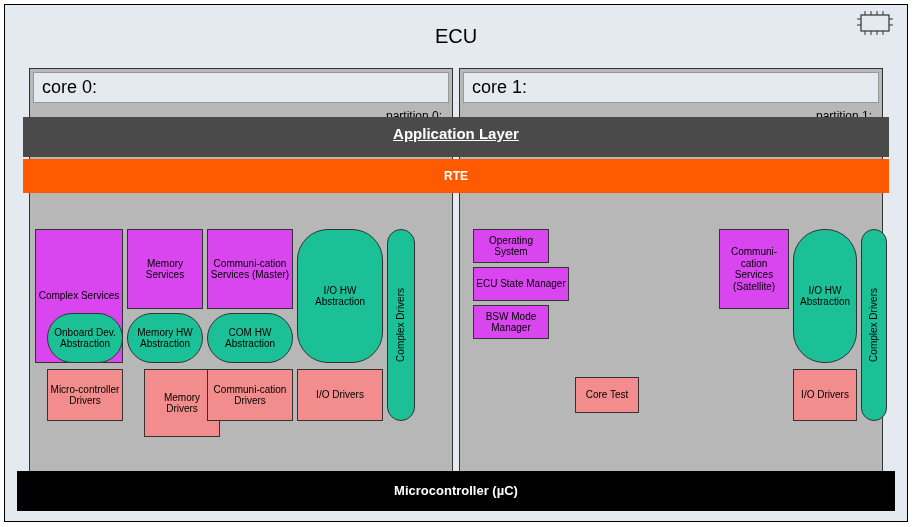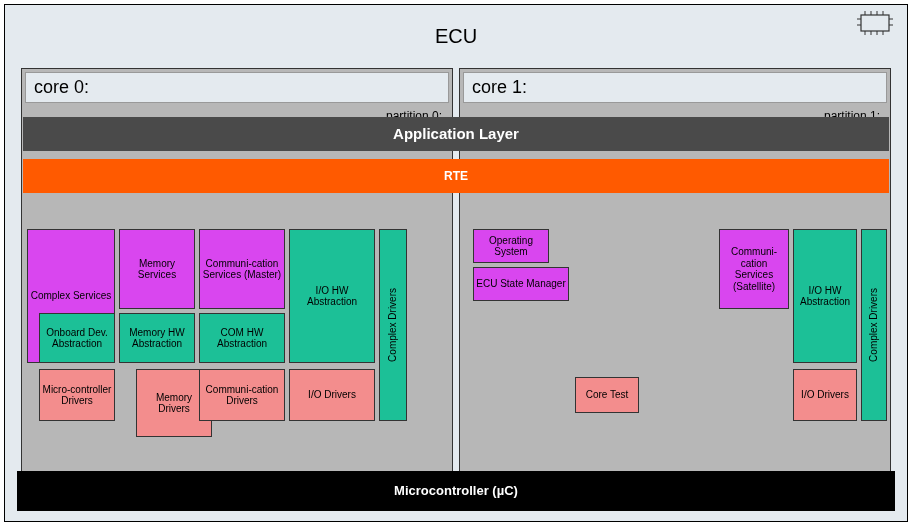--- a/index.html
+++ b/index.html
@@ -20,21 +20,21 @@
 .chip-icon {
   position: absolute;
   top: 6px; right: 12px;
   width: 40px; height: 24px;
 }
 .chip-icon svg { display: block; }
 
 .cores {
   display: flex;
   gap: 6px;
-  padding: 0 16px;
+  padding: 0 24px;
 }
 .core {
   background: #b7b7b7;
   border: 1px solid #333;
   flex: 1;
   height: 422px;
   position: relative;
 }
 .core-title {
   font-size: 18px;
@@ -47,28 +47,29 @@
   text-align: right;
   font-size: 12px;
   padding: 3px 10px 6px 0;
 }
 
 
 .app-layer {
   position: absolute;
   left: 18px; right: 18px;
   top: 112px;
-  height: 34px;
+  height: 40px;
   background: #4a4a4a;
   color: #fff;
   font-weight: bold;
   font-size: 15px;
   text-align: center;
   line-height: 34px;
   z-index: 5;
+  text-decoration: underline;
 }
 .rte {
   position: absolute;
   left: 18px; right: 18px;
   top: 154px;
   height: 34px;
   background: #ff5a00;
   color: #fff;
   font-weight: bold;
   font-size: 12px;
@@ -96,21 +97,21 @@
   border: 1px solid #333;
   font-size: 10px;
   display: flex;
   align-items: center;
   justify-content: center;
   text-align: center;
   padding: 2px;
   line-height: 1.15;
 }
 .blue { background: #d946ef; }
-.green { background: #1cc097; }
+.green { background: #1cc097; border-radius: 31px; }
 .pink { background: #f38d8d; }
 .vtext { writing-mode: vertical-rl; transform: rotate(180deg); }
 </style>
 </head>
 <body>
 
 <div class="ecu">
   <div class="ecu-title">ECU</div>
   <div class="chip-icon">
     <svg viewBox="0 0 40 24">
@@ -156,20 +157,21 @@
       </div>
     </div>
 
     <div class="core">
       <div class="core-title">core 1:</div>
       <div class="partition-label">partition 1:</div>
 
       <div class="blocks">
         <div class="blk blue" style="left:8px;top:0;width:76px;height:34px">Operating System</div>
         <div class="blk blue" style="left:8px;top:38px;width:96px;height:34px">ECU State Manager</div>
+        <div class="blk blue" style="left:8px;top:76px;width:76px;height:34px">BSW Mode Manager</div>
 
         <div class="blk blue" style="left:254px;top:0;width:70px;height:80px">Communi-cation Services (Satellite)</div>
         <div class="blk green" style="left:328px;top:0;width:64px;height:134px">I/O HW Abstraction</div>
         <div class="blk green" style="left:396px;top:0;width:26px;height:192px">
             <span class="vtext">Complex Drivers</span>
           </div>
 
         <div class="blk pink" style="left:110px;top:148px;width:64px;height:36px">Core Test</div>
         <div class="blk pink" style="left:328px;top:140px;width:64px;height:52px">I/O Drivers</div>
       </div>

